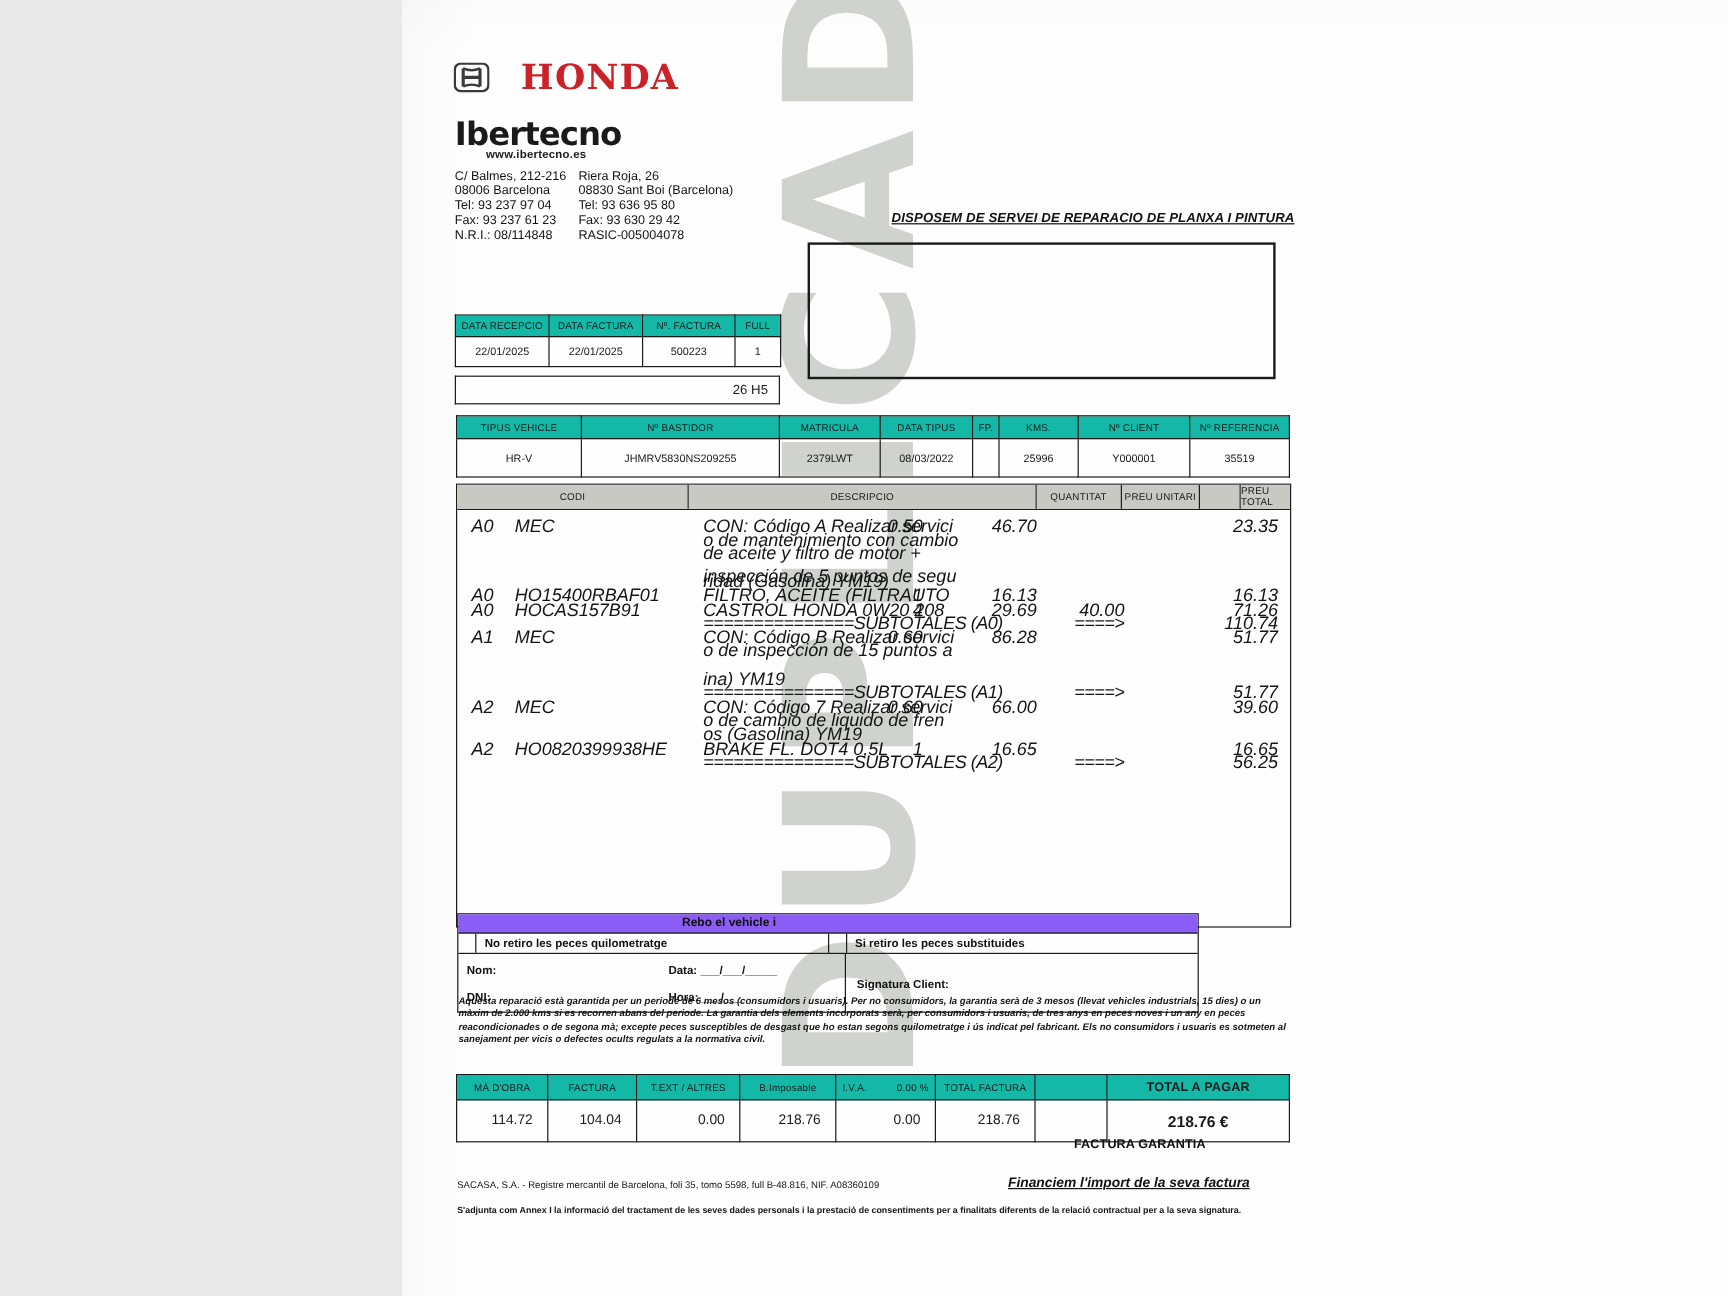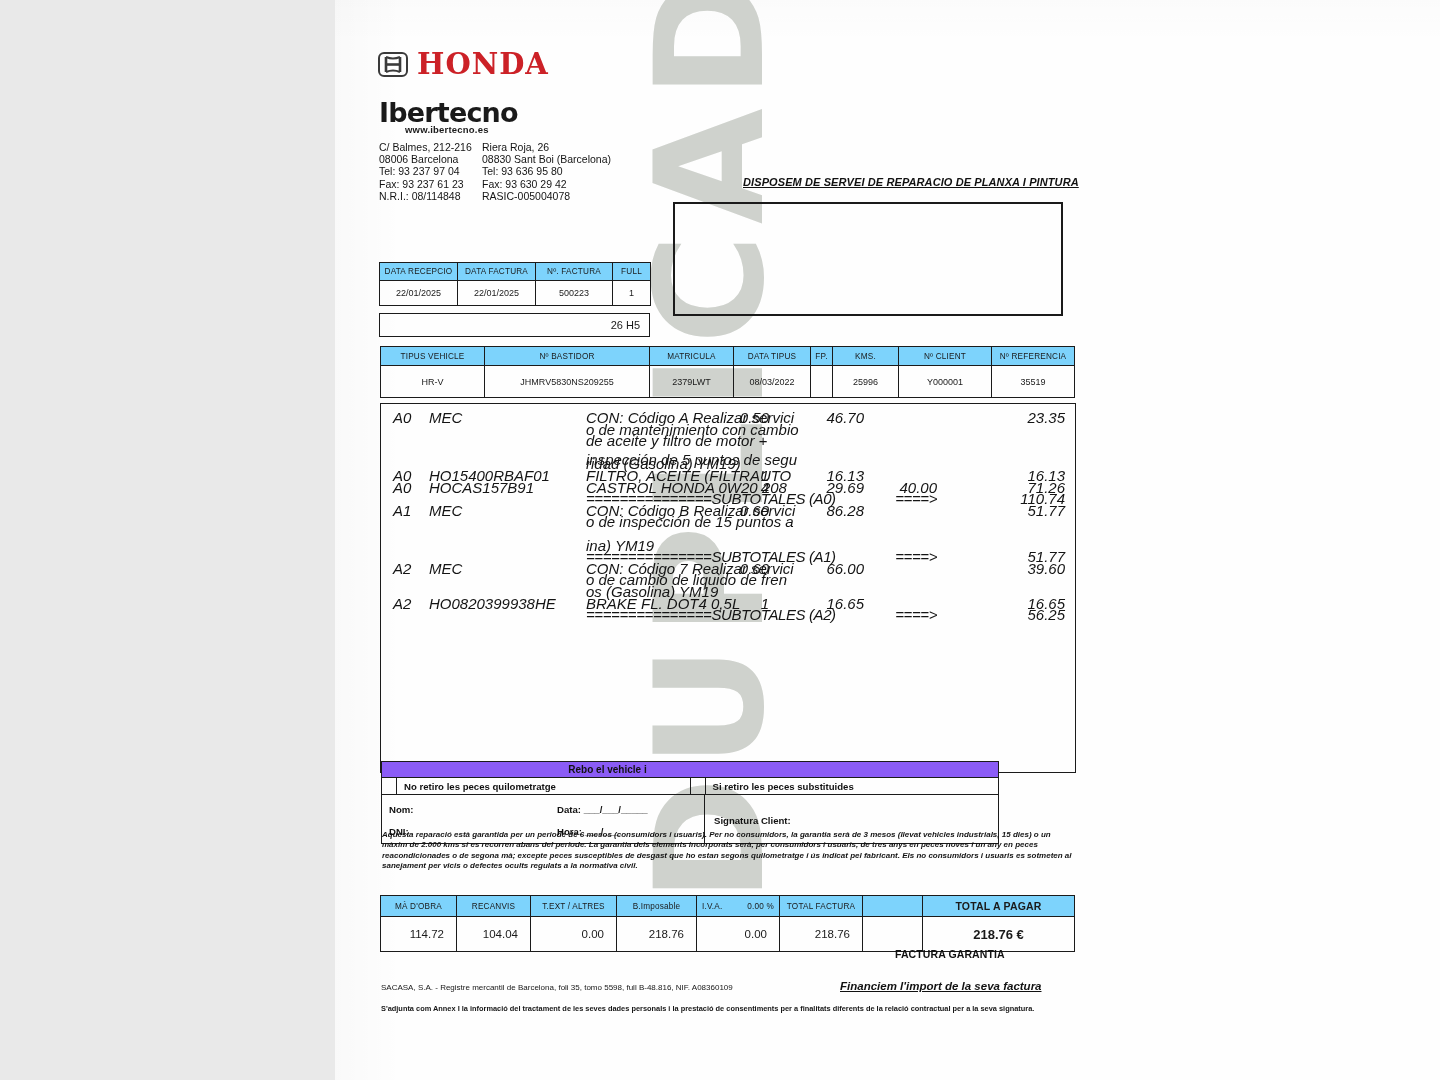--- a/index.html
+++ b/index.html
@@ -36,21 +36,21 @@
     color:#cfd2cd;
     white-space:nowrap;
     text-align:center;
     pointer-events:none;
     z-index:0;
   }
   #content{position:absolute;inset:0;z-index:2;}
 
   
   .honda-block{position:absolute;left:43px;top:50px;}
-  .honda-row{display:flex;align-items:center;gap:9px;}
+  .honda-row{display:flex;align-items:center;gap:26px;}
   .honda-mark{width:30px;height:25px;}
   .honda-word{
     font-family:"DejaVu Serif", serif;
     font-weight:bold;font-size:29px;letter-spacing:1px;
     color:#cc2127;line-height:1;
   }
   .ibertecno{
     position:absolute;left:44px;top:97px;
     font-family:"DejaVu Sans", sans-serif;
     font-weight:bold;font-size:27px;letter-spacing:-.8px;color:#1a1a1a;
@@ -78,21 +78,21 @@
   }
 
   
   .tbl{position:absolute;border-collapse:collapse;table-layout:fixed;}
   .tbl td,.tbl th{
     border:1.4px solid #1b1b1b;
     font-size:9px;color:#1a1a1a;
     padding:0;text-align:center;vertical-align:middle;
     font-weight:normal;
   }
-  .tbl th{background:#7dd3fc;font-size:8.2px;letter-spacing:.2px;}
+  .tbl th{background:#14b8a6;font-size:8.2px;letter-spacing:.2px;}
   .val{font-size:12px;}
 
   
   #t-inv{left:44px;top:262px;width:271px;}
   #t-inv th{height:17px;}
   #t-inv td{height:24px;}
 
   
   #t-strip{left:44px;top:313px;width:271px;}
   #t-strip td{height:22px;text-align:right;padding-right:9px;font-size:11px;}
@@ -297,20 +297,28 @@
         <td class="val">08/03/2022</td>
         <td class="val"></td>
         <td class="val">25996</td>
         <td class="val">Y000001</td>
         <td class="val">35519</td>
       </tr>
     </tbody>
       </table>
 
     <div id="t-items">
+      <div id="items-head">
+        <div class="c-codi">CODI</div>
+        <div class="c-desc">DESCRIPCIO</div>
+        <div class="c-qty">QUANTITAT</div>
+        <div class="c-pu">PREU UNITARI</div>
+        <div class="c-mid"></div>
+        <div class="c-pt">PREU TOTAL</div>
+      </div>
       <div id="items-body">
           <div class="irow" style="top: 5px;">
             <span class="f-cod">A0</span>
             <span class="f-part">MEC</span>
             <span class="f-desc">CON: Código A Realizar servici</span>
             <span class="f-qty">0.50</span>
             <span class="f-pu">46.70</span>
             <span class="f-mid"></span>
             <span class="f-pt">23.35</span>
           </div>
@@ -493,21 +501,21 @@
           <col style="width:86px">
         <col style="width:80px">
           <col style="width:83px">
           <col style="width:83px">
         <col style="width:60px">
           <col style="width:152px">
       </colgroup>
       <tbody>
           <tr>
         <th>MÀ D'OBRA</th>
-        <th>RECANVIS</th>
+        <th>FACTURA</th>
         <th>T.EXT / ALTRES</th>
         <th>B.Imposable</th>
         <th class="iva-h">
           <div class="iva-h-inner">
             <span>I.V.A.</span>
             <span>0.00 %</span>
           </div>
         </th>
         <th>TOTAL FACTURA</th>
         <th></th>

